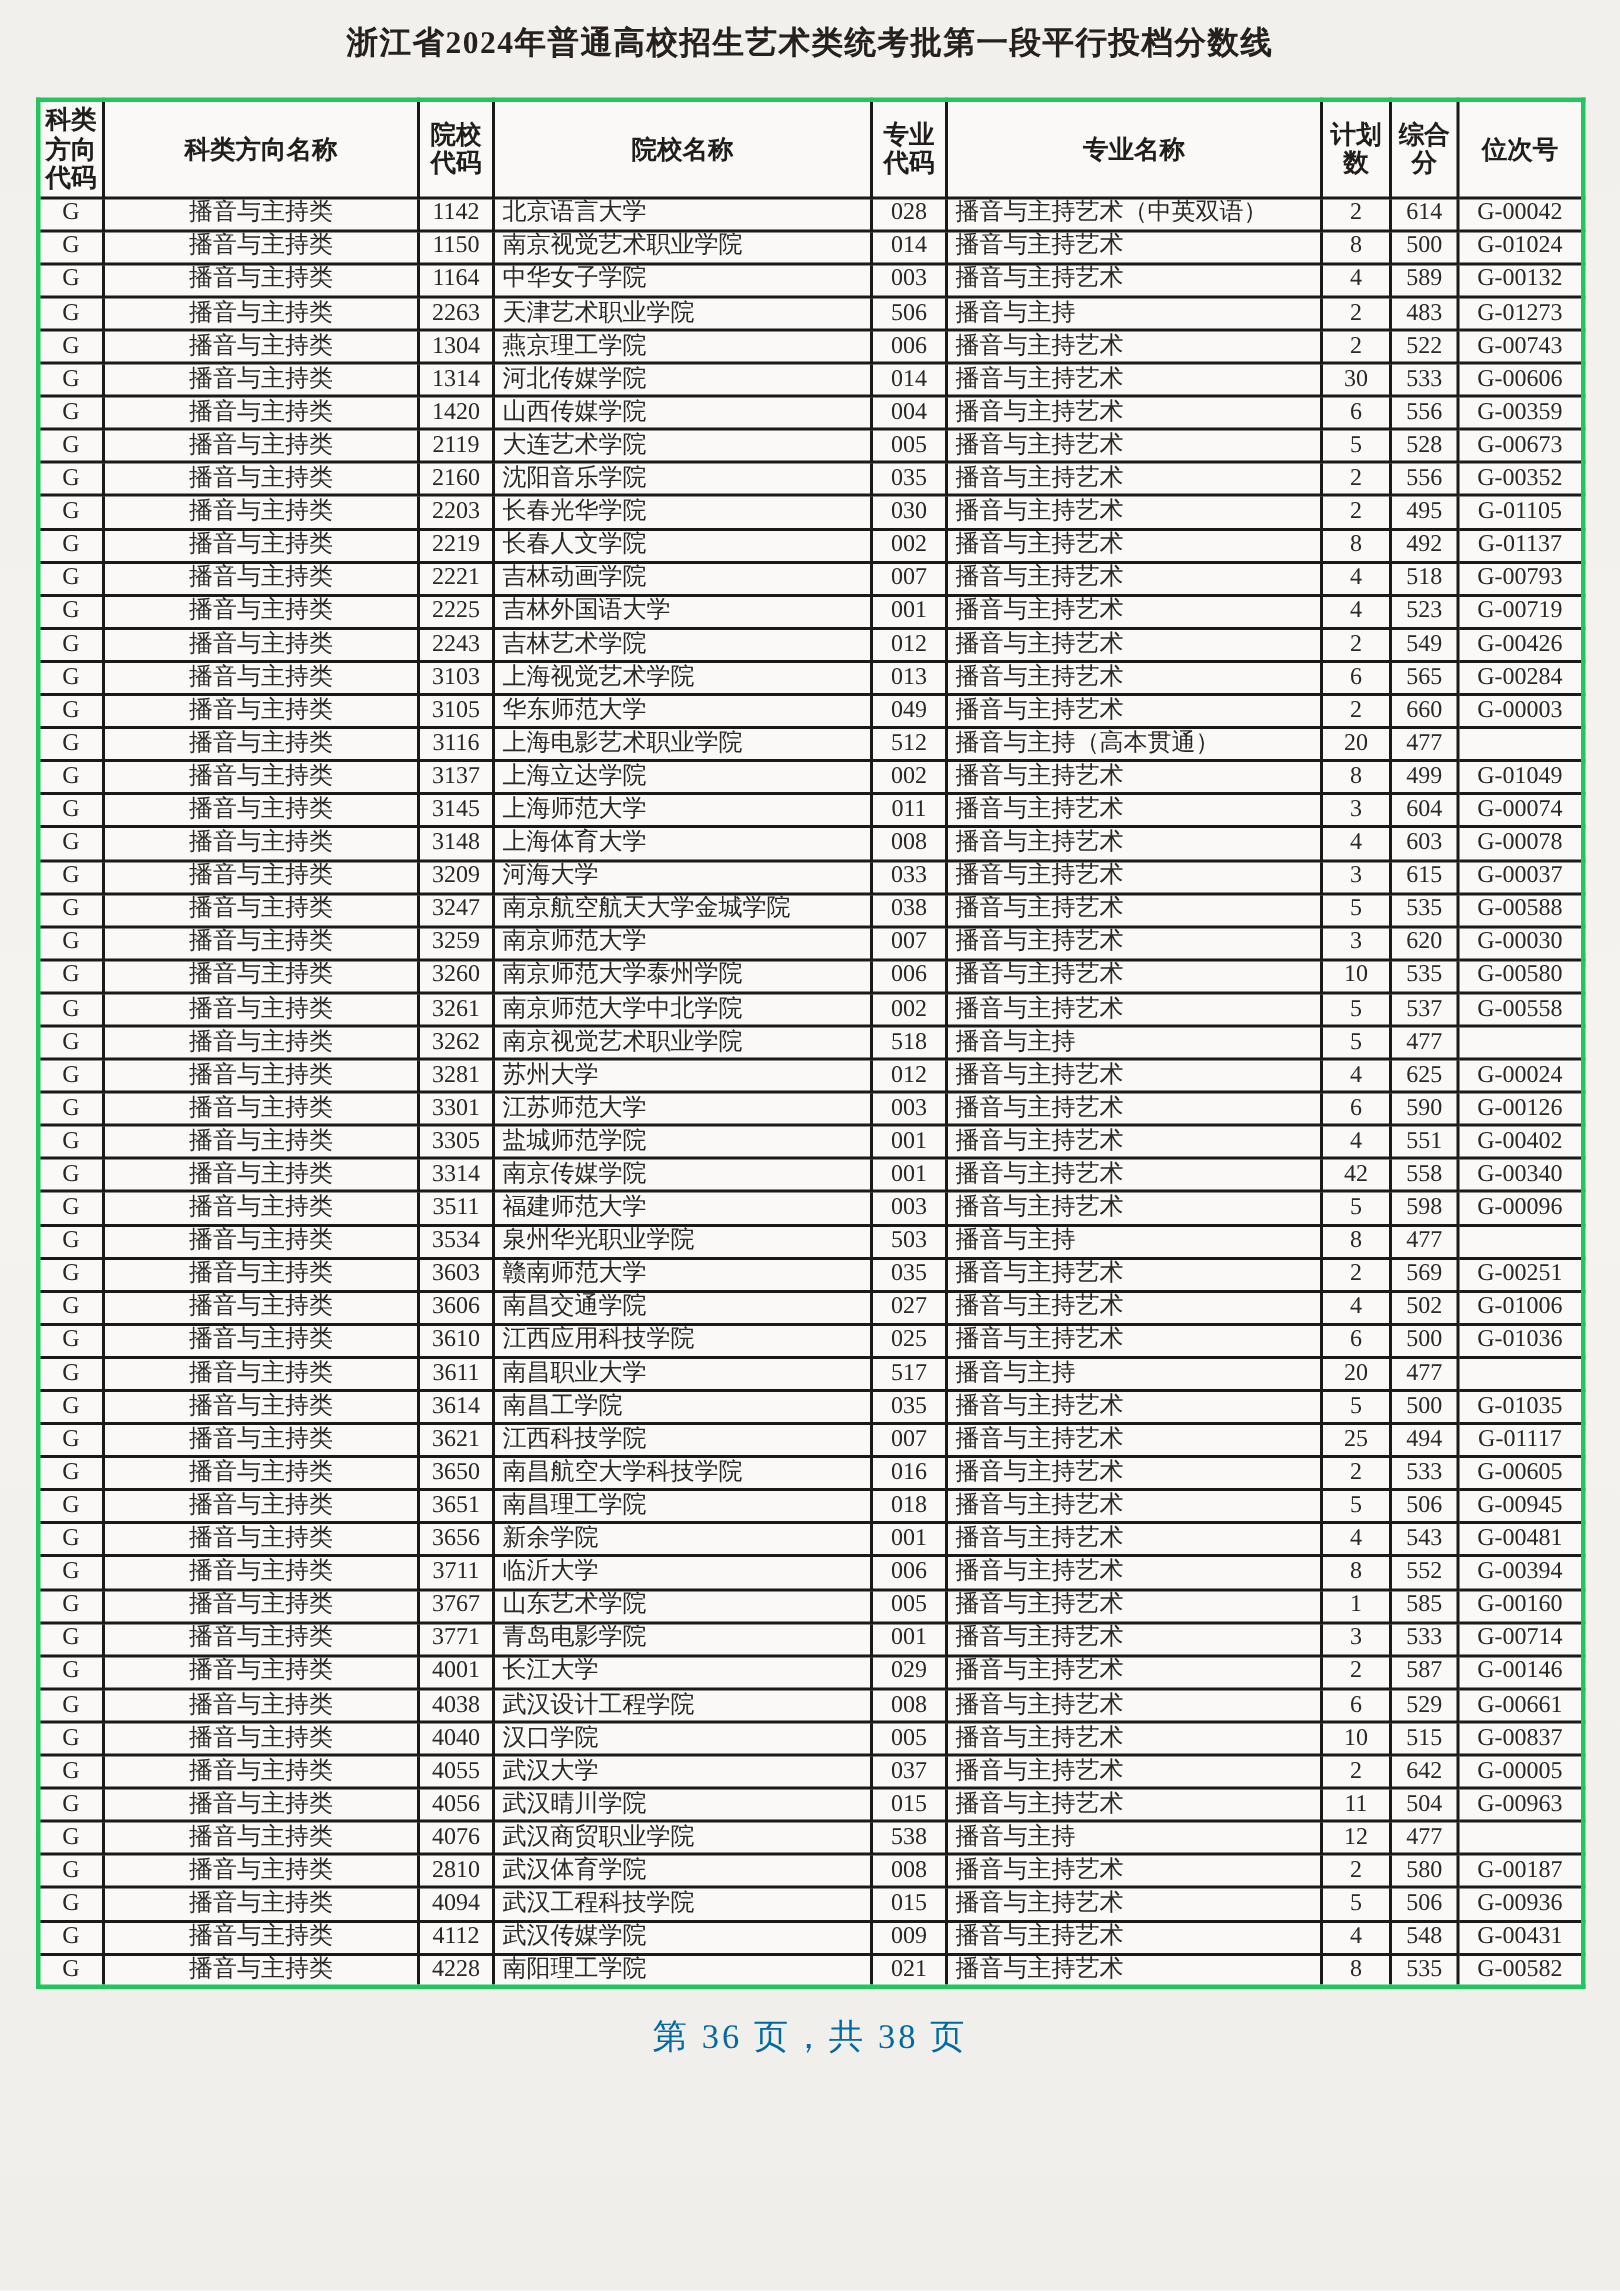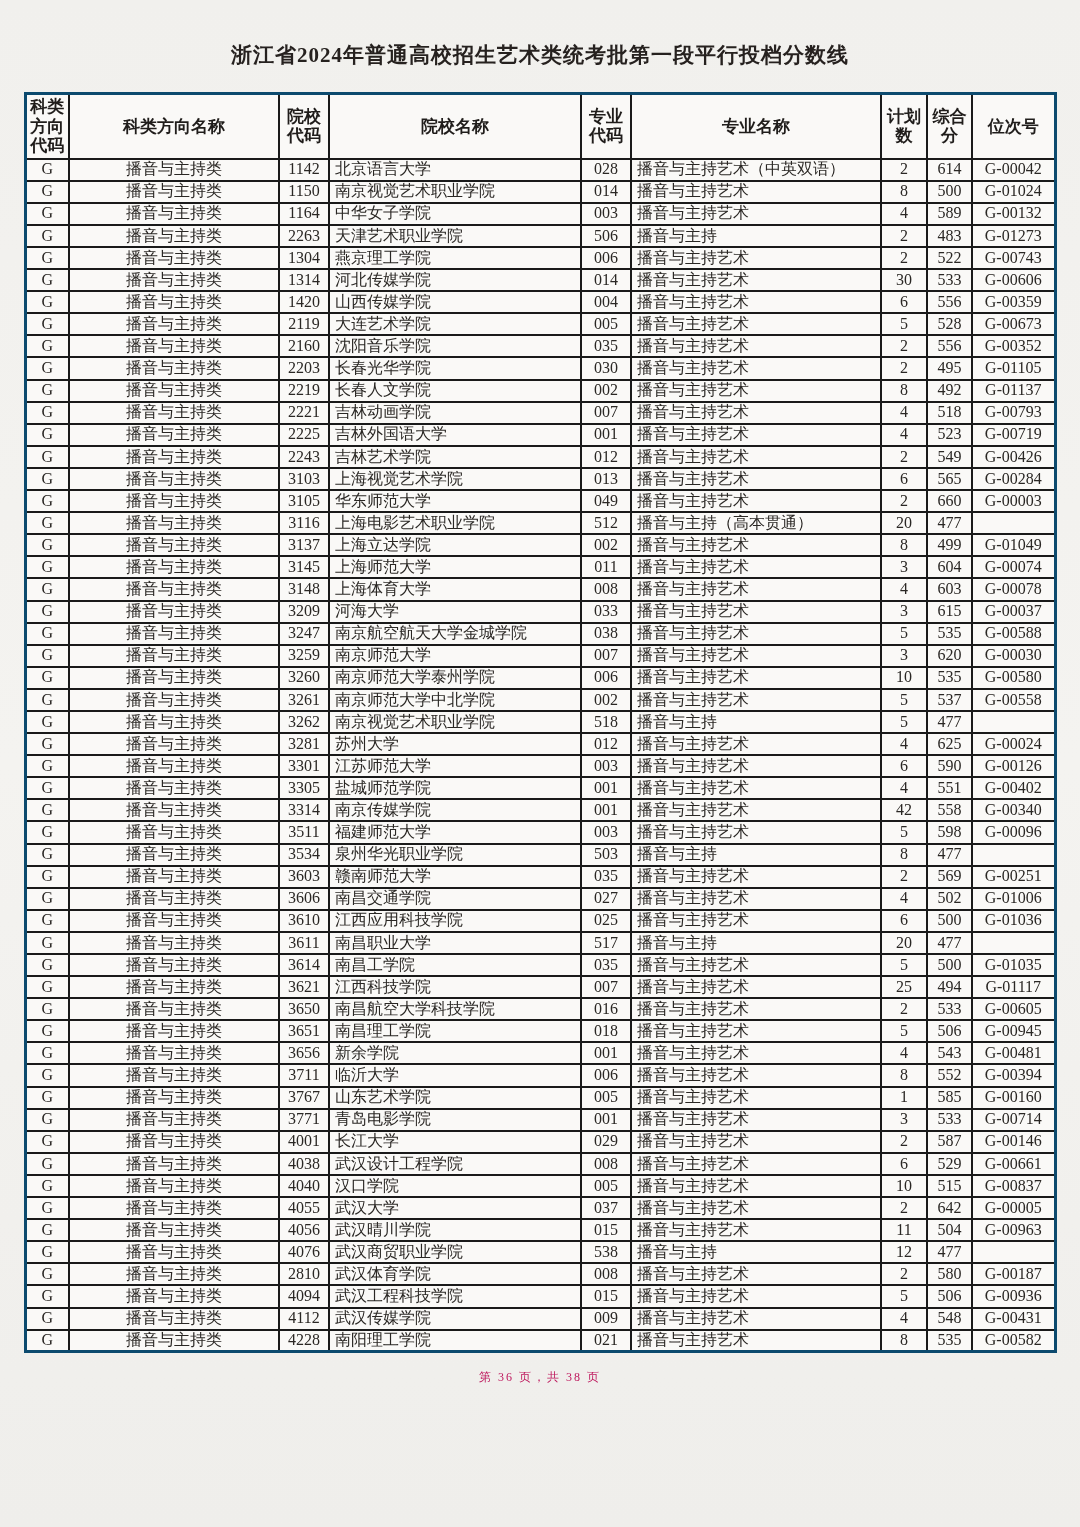--- a/index.html
+++ b/index.html
@@ -8,37 +8,37 @@
     width: 1080px;
     height: 1527px;
     background: linear-gradient(180deg, #f1f0ed 0%, #f4f3f0 50%, #efeeeb 100%);
     font-family: "Liberation Serif", "DejaVu Serif", serif;
     color: #242220;
     overflow: hidden;
   }
   .page {
     width: 1080px;
     height: 1527px;
-    padding-top: 41px;
+    padding-top: 14px;
   }
   .doc-title {
     text-align: center;
     font-size: 21px;
     font-weight: bold;
     color: #26211f;
     letter-spacing: 1px;
     margin-bottom: 23px;
   }
   table.score-table {
     table-layout: fixed;
     border-collapse: collapse;
     margin: 16px auto;
     width: 1030px;
     background: #faf9f7;
-    border: 3px solid #0c4a6e;
+    border: 3px solid #22c55e;
   }
   th, td {
     border: 2px solid #1a1a1a;
     text-align: center;
     vertical-align: middle;
     overflow: hidden;
     white-space: normal;
     word-break: break-all;
   }
   th {
@@ -56,23 +56,23 @@
     padding: 0 2px;
     white-space: nowrap;
     color: #2a2724;
   }
   td.left {
     text-align: left;
     padding-left: 5px;
   }
   .page-footer {
     text-align: center;
-    font-size: 12px;
+    font-size: 23px;
     margin-top: 10px;
-    color: #be185d;
+    color: #0369a1;
     letter-spacing: 2px;
   }
 </style>
 </head>
 <body>
 
 <div class="page">
   <div class="doc-title">浙江省2024年普通高校招生艺术类统考批第一段平行投档分数线</div>
 
   <table class="score-table">

